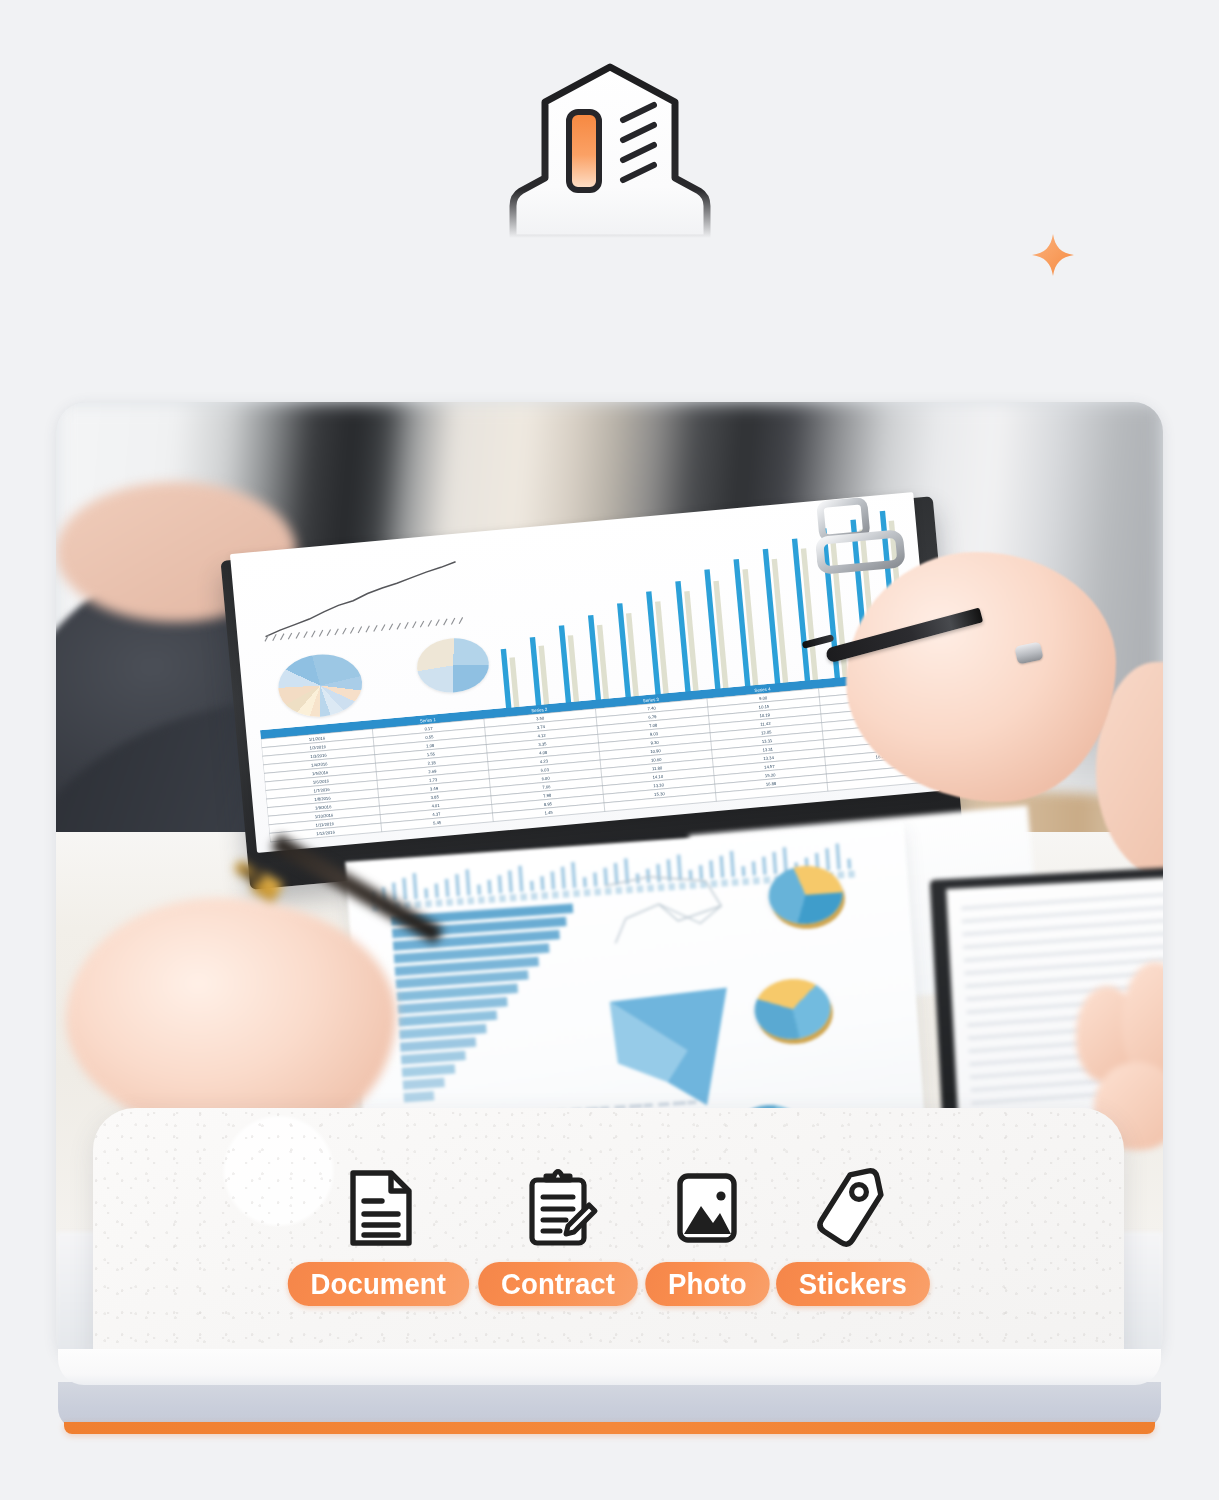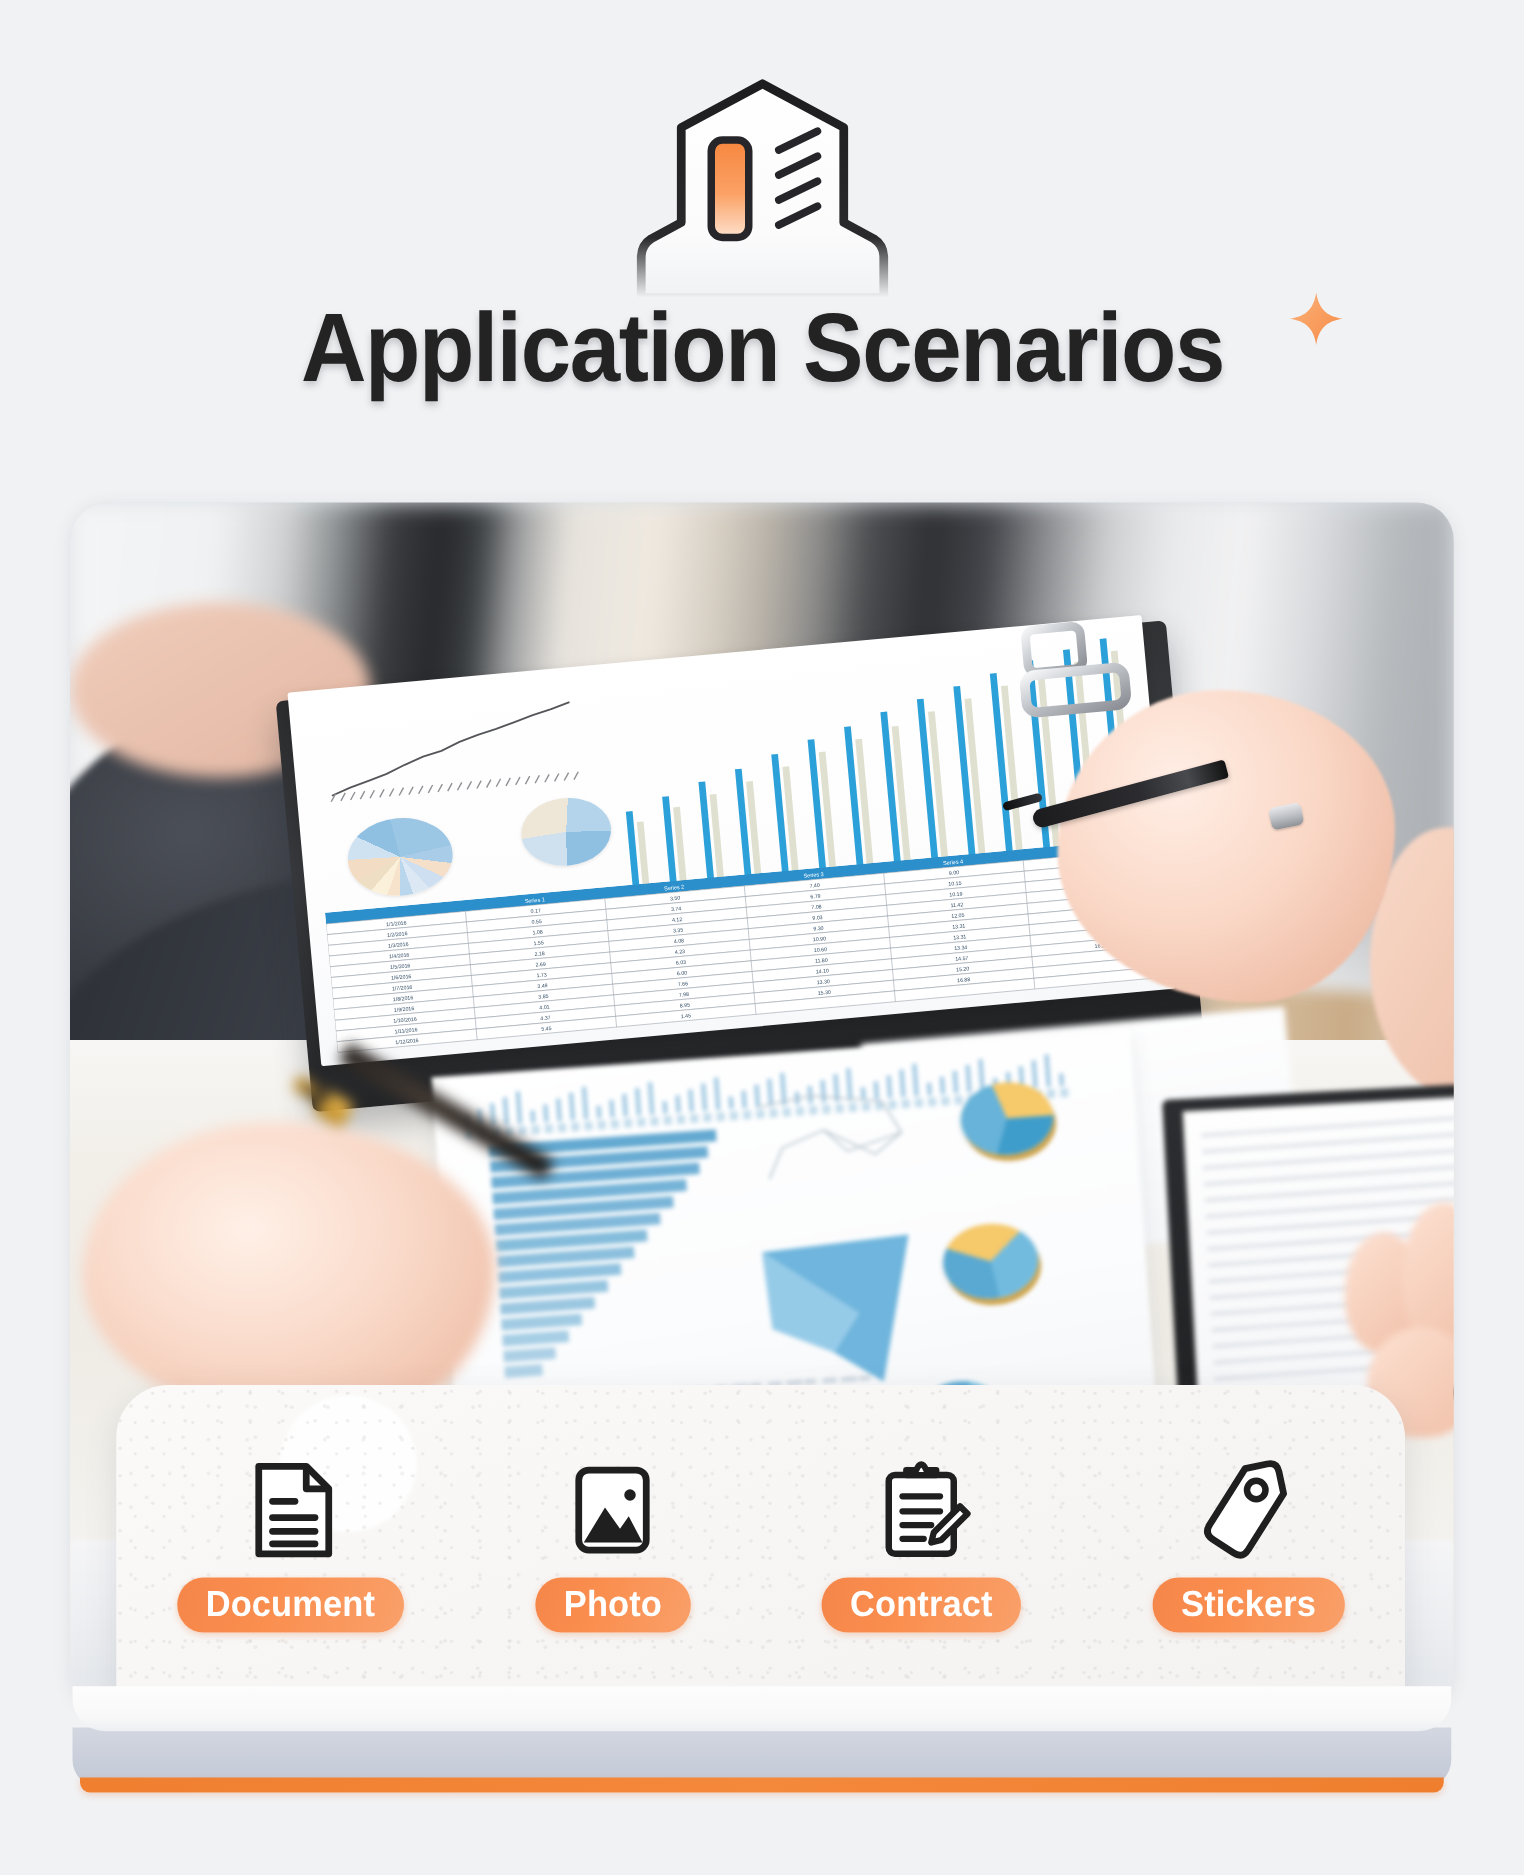--- a/index.html
+++ b/index.html
@@ -325,21 +325,21 @@
     position: absolute; inset: 0; border-radius: 42px; opacity: .45;
     background-image:
       radial-gradient(circle at 12% 30%, rgba(190,186,182,.55) 0 1.1px, transparent 1.6px),
       radial-gradient(circle at 38% 62%, rgba(196,192,188,.5) 0 1.2px, transparent 1.7px),
       radial-gradient(circle at 66% 20%, rgba(188,184,180,.5) 0 1px, transparent 1.5px),
       radial-gradient(circle at 84% 74%, rgba(193,189,185,.5) 0 1.2px, transparent 1.7px);
     background-size: 26px 22px, 31px 27px, 23px 25px, 29px 24px;
   }
   #badges {
     position: absolute; left: 44px; top: 60px; width: 943px; height: 170px;
-    display: flex; justify-content: space-between; align-items: flex-start;
+    display: flex; justify-content: center; align-items: flex-start;
   }
   .badge-item {
     display: flex; flex-direction: column; align-items: center;
     gap: 14px;
   }
   .badge-icon { width: 84px; height: 80px; display: block; }
   .badge-pill {
     display: inline-flex; align-items: center; justify-content: center;
     height: 44px; padding: 0 24px;
     border-radius: 22px;
@@ -407,23 +407,20 @@
 
         <g stroke="#26262a" stroke-width="6" stroke-linecap="round">
           <line x1="120" y1="60" x2="151" y2="45"></line>
           <line x1="120" y1="80" x2="151" y2="65"></line>
           <line x1="120" y1="100" x2="151" y2="85"></line>
           <line x1="120" y1="120" x2="151" y2="105"></line>
         </g>
       </svg>
     </div>
 
-    <div id="title-row">
-      <h1 id="page-title">Application Scenarios</h1>
-    </div>
 
     <svg id="sparkle" viewBox="0 0 46 46">
       <defs>
         <linearGradient id="spg" x1="0" y1="0" x2="1" y2="1">
           <stop offset="0%" stop-color="#fcb27c"></stop>
           <stop offset="100%" stop-color="#f58b43"></stop>
         </linearGradient>
       </defs>
       <path d="M23 2 C25 15 31 21 44 23 C31 25 25 31 23 44 C21 31 15 25 2 23 C15 21 21 15 23 2 Z" fill="url(#spg)"></path>
     </svg>
@@ -942,42 +939,42 @@
             <line x1="28" y1="46" x2="62" y2="46"></line>
             <line x1="28" y1="57" x2="62" y2="57"></line>
             <line x1="28" y1="67" x2="62" y2="67"></line>
           </g>
         </svg>
         <span class="badge-pill">Document</span>
       </div>
 
       <div class="badge-item">
         <svg class="badge-icon" viewBox="0 0 84 80">
-          <rect x="15" y="8" width="54" height="64" rx="8" fill="#fff" stroke="#1f1f1f" stroke-width="5.4"></rect>
-          <circle cx="56" cy="28" r="4.6" fill="#1f1f1f"></circle>
-          <path d="M19 66 L36 38 L48 55 L55 45 L66 66 Z" fill="#1f1f1f"></path>
-        </svg>
-        <span class="badge-pill">Photo</span>
-      </div>
-
-      <div class="badge-item">
-        <svg class="badge-icon" viewBox="0 0 84 80">
           <rect x="16" y="12" width="52" height="63" rx="5" fill="#fff" stroke="#1f1f1f" stroke-width="5.2"></rect>
           <path d="M30 12 V8 H38 Q42 -1 46 8 H54 V12 Z" fill="#fff" stroke="#1f1f1f" stroke-width="5" stroke-linejoin="round"></path>
           <g stroke="#1f1f1f" stroke-width="5" stroke-linecap="round">
             <line x1="27" y1="29" x2="57" y2="29"></line>
             <line x1="27" y1="41" x2="57" y2="41"></line>
             <line x1="27" y1="52" x2="50" y2="52"></line>
             <line x1="27" y1="63" x2="44" y2="63"></line>
           </g>
           <path d="M73 37 L79 43 L58 64 L50 66 L52 58 Z" fill="#fff" stroke="#1f1f1f" stroke-width="5" stroke-linejoin="round"></path>
         </svg>
         <span class="badge-pill">Contract</span>
       </div>
 
+      <div class="badge-item">
+        <svg class="badge-icon" viewBox="0 0 84 80">
+          <rect x="15" y="8" width="54" height="64" rx="8" fill="#fff" stroke="#1f1f1f" stroke-width="5.4"></rect>
+          <circle cx="56" cy="28" r="4.6" fill="#1f1f1f"></circle>
+          <path d="M19 66 L36 38 L48 55 L55 45 L66 66 Z" fill="#1f1f1f"></path>
+        </svg>
+        <span class="badge-pill">Photo</span>
+      </div>
+
 
       <div class="badge-item">
         <svg class="badge-icon" viewBox="0 0 84 80">
           <path d="M46 7 H64 Q72 7 72 15 V33 L35 71 Q29 77 23 71 L9 57 Q3 51 9 45 Z" fill="#fff" stroke="#1f1f1f" stroke-width="5.4" stroke-linejoin="round" transform="rotate(-12 42 40)"></path>
           <circle cx="48" cy="24" r="7.4" fill="#fff" stroke="#1f1f1f" stroke-width="5.2"></circle>
         </svg>
         <span class="badge-pill">Stickers</span>
       </div>
     </div>
   </div>

